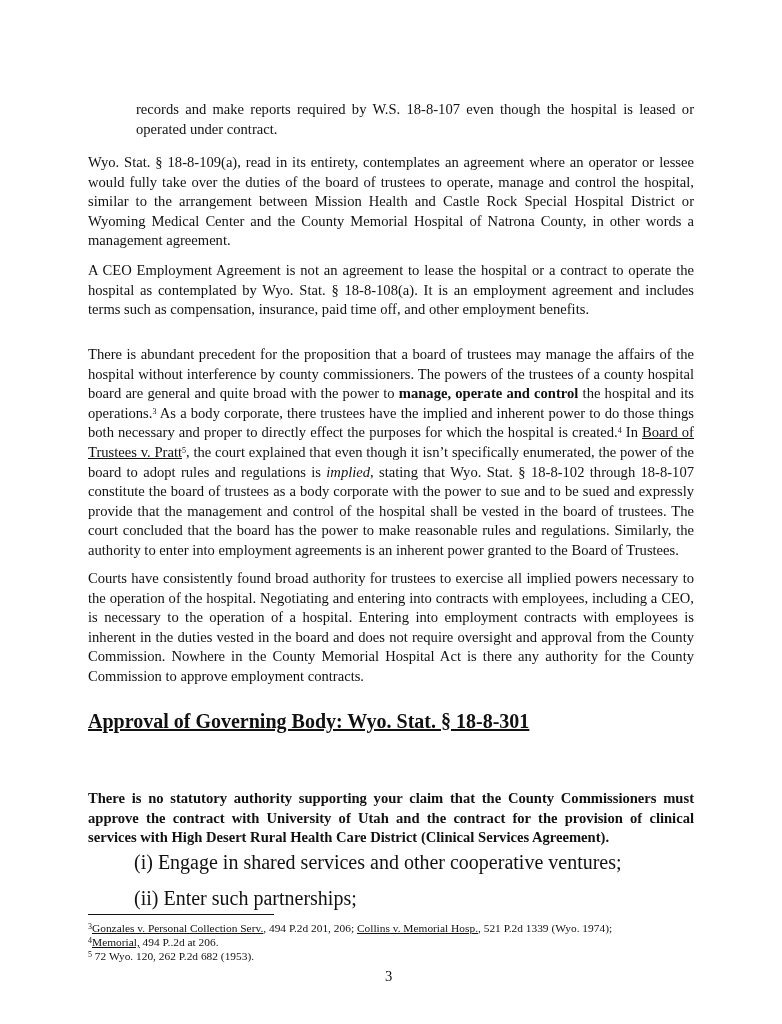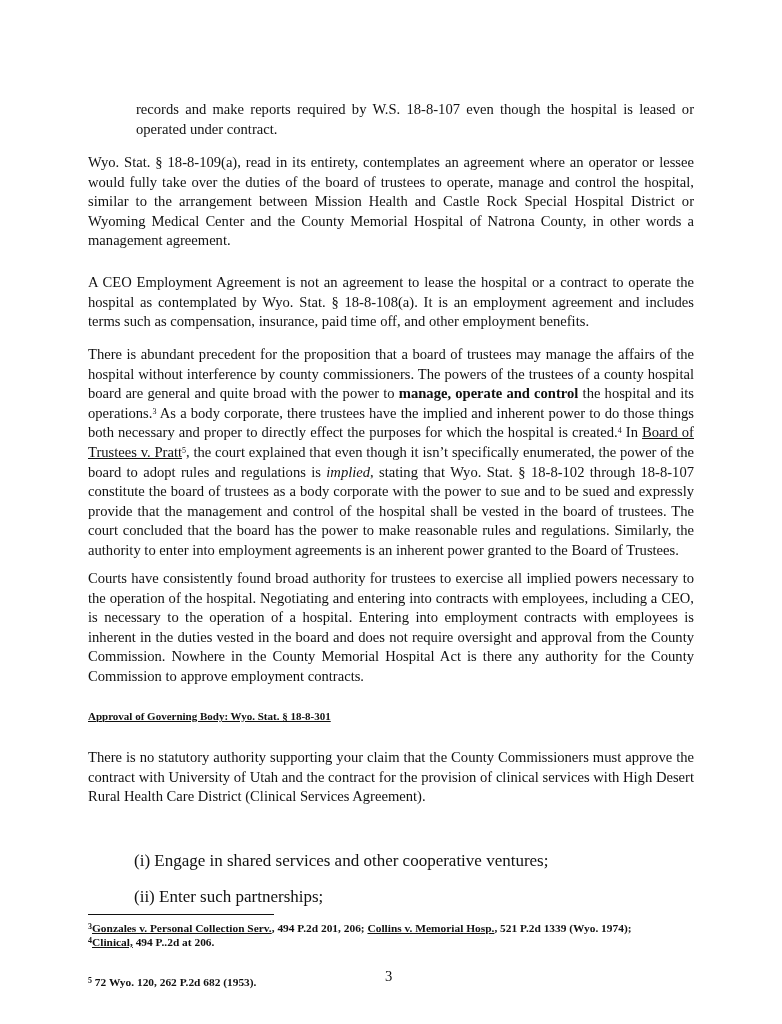--- a/index.html
+++ b/index.html
@@ -2,54 +2,54 @@
 <html><head>
 <meta charset="utf-8">
 <style>
   html, body { margin: 0; padding: 0; background: #ffffff; }
   body { width: 782px; height: 1024px; position: relative; overflow: hidden;
          font-family: "Liberation Serif", serif; color: #111; }
   .page { position: absolute; left: 0; top: 0; width: 782px; height: 1024px; }
   .p { position: absolute; left: 88px; width: 606px; font-size: 14.6px; line-height: 19.6px;
        text-align: justify; margin: 0; }
   .p.indent { left: 136px; width: 558px; }
-  .heading { position: absolute; left: 88px; top: 710px; font-size: 11px; font-weight: bold;
+  .heading { position: absolute; left: 88px; top: 710px; font-size: 20px; font-weight: bold;
              text-decoration: underline; margin: 0; }
-  .item { position: absolute; left: 134px; font-size: 17px; margin: 0; }
+  .item { position: absolute; left: 134px; font-size: 20px; margin: 0; }
   .rule { position: absolute; left: 88px; top: 914px; width: 186px; height: 1px; background: #111; }
-  .fn { position: absolute; left: 88px; font-size: 11.4px; line-height: 13.5px; margin: 0; white-space: nowrap; font-weight: bold; }
+  .fn { position: absolute; left: 88px; font-size: 11.4px; line-height: 13.5px; margin: 0; white-space: nowrap; }
   .fn sup, .p sup { font-size: 8px; vertical-align: top; position: relative; top: -2px; }
   .u { text-decoration: underline; }
   .pagenum { position: absolute; left: 385px; top: 968px; font-size: 14.6px; }
 </style>
 </head>
 <body>
 
 <div class="page">
 
   <p class="p indent" style="top:100px;">records and make reports required by W.S. 18-8-107 even though the hospital is leased or operated under contract.</p>
 
   <p class="p" style="top:153px;">Wyo. Stat. § 18-8-109(a), read in its entirety, contemplates an agreement where an operator or lessee would fully take over the duties of the board of trustees to operate, manage and control the hospital, similar to the arrangement between Mission Health and Castle Rock Special Hospital District or Wyoming Medical Center and the County Memorial Hospital of Natrona County, in other words a management agreement.</p>
 
-  <p class="p" style="top:261px;margin-top:12px;">A CEO Employment Agreement is not an agreement to lease the hospital or a contract to operate the hospital as contemplated by Wyo. Stat. § 18-8-108(a). It is an employment agreement and includes terms such as compensation, insurance, paid time off, and other employment benefits.</p>
+  <p class="p" style="top:261px;">A CEO Employment Agreement is not an agreement to lease the hospital or a contract to operate the hospital as contemplated by Wyo. Stat. § 18-8-108(a). It is an employment agreement and includes terms such as compensation, insurance, paid time off, and other employment benefits.</p>
 
   <p class="p" style="top:345px;"><span>There is abundant precedent for the proposition that a board of trustees may manage the affairs of the hospital without interference by county commissioners.  The powers of the trustees of a county hospital board are general and quite broad with the power to </span><b>manage, operate and control</b><span> the hospital and its operations.</span><sup>3</sup><span> As a body corporate, there trustees have the implied and inherent power to do those things both necessary and proper to directly effect the purposes for which the hospital is created.</span><sup>4</sup><span> In </span><span class="u">Board of Trustees v. Pratt</span><sup>5</sup><span>, the court explained that even though it isn’t specifically enumerated, the power of the board to adopt rules and regulations is </span><i>implied</i><span>, stating that Wyo. Stat. § 18-8-102 through 18-8-107 constitute the board of trustees as a body corporate with the power to sue and to be sued and expressly provide that the management and control of the hospital shall be vested in the board of trustees.  The court concluded that the board has the power to make reasonable rules and regulations.  Similarly, the authority to enter into employment agreements is an inherent power granted to the Board of Trustees.</span></p>
 
   <p class="p" style="top:569px;">Courts have consistently found broad authority for trustees to exercise all implied powers necessary to the operation of the hospital.  Negotiating and entering into contracts with employees, including a CEO, is necessary to the operation of a hospital.  Entering into employment contracts with employees is inherent in the duties vested in the board and does not require oversight and approval from the County Commission.  Nowhere in the County Memorial Hospital Act is there any authority for the County Commission to approve employment contracts.</p>
 
   <p class="heading">Approval of Governing Body: Wyo. Stat. §  18-8-301</p>
 
-  <p class="p" style="top:748px;">There is no statutory authority supporting your claim that the County Commissioners must approve the contract with University of Utah and the contract for the provision of clinical services with High Desert Rural Health Care District (Clinical Services Agreement).</p>
+  <p class="p" style="top:789px;font-weight:bold;">There is no statutory authority supporting your claim that the County Commissioners must approve the contract with University of Utah and the contract for the provision of clinical services with High Desert Rural Health Care District (Clinical Services Agreement).</p>
 
 
   <p class="item" style="top:851px;">(i)  Engage in shared services and other cooperative ventures;</p>
   <p class="item" style="top:887px;">(ii)  Enter such partnerships;</p>
 
   <div class="rule"></div>
 
   <p class="fn" style="top:922px;"><sup>3</sup><span class="u">Gonzales v. Personal Collection Serv.</span><span>, 494 P.2d 201, 206; </span><span class="u">Collins v. Memorial Hosp.</span><span>, 521 P.2d 1339 (Wyo. 1974);</span></p>
 
-  <p class="fn" style="top:936px;"><sup>4</sup><span class="u">Clinical,</span><span> 494 P..2d at 206.</span></p>
+  <p class="fn" style="top:936px;"><sup>4</sup><span class="u">Memorial,</span><span> 494 P..2d at 206.</span></p>
 
-  <p class="fn" style="top:976px;"><sup>5</sup><span> 72 Wyo. 120, 262 P.2d 682 (1953).</span></p>
+  <p class="fn" style="top:950px;"><sup>5</sup><span> 72 Wyo. 120, 262 P.2d 682 (1953).</span></p>
 
   <div class="pagenum">3</div>
 </div>
 
 </body></html>

